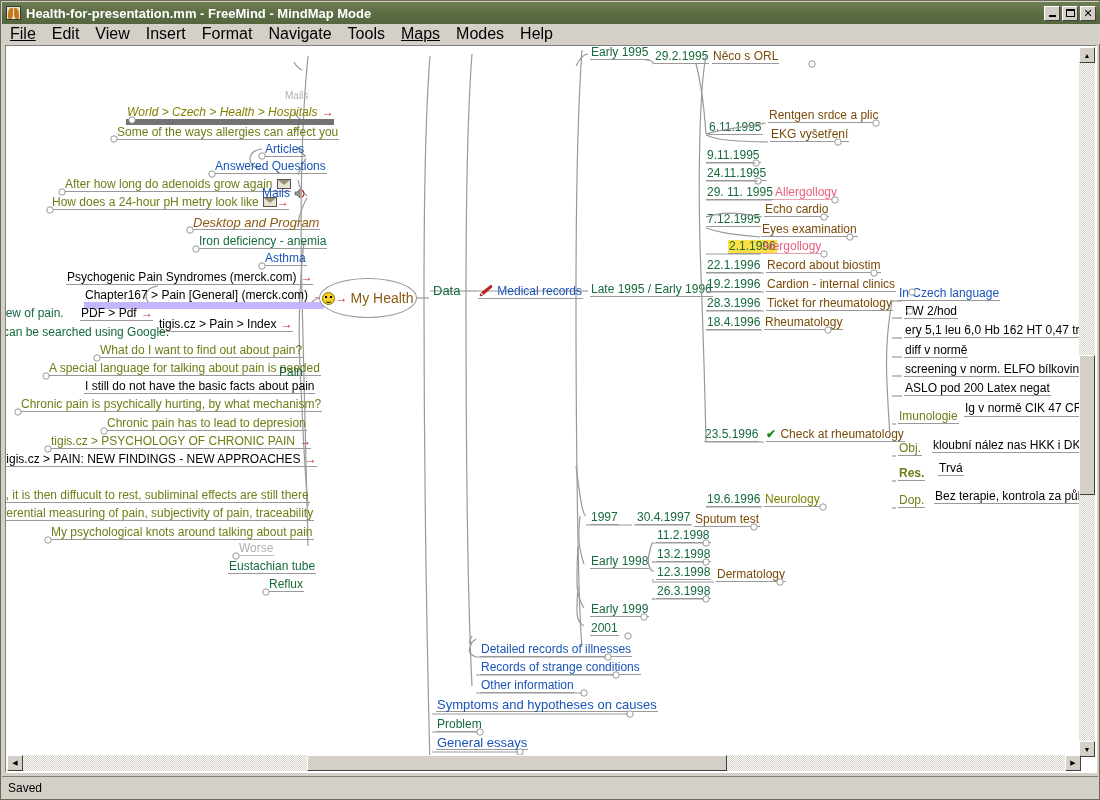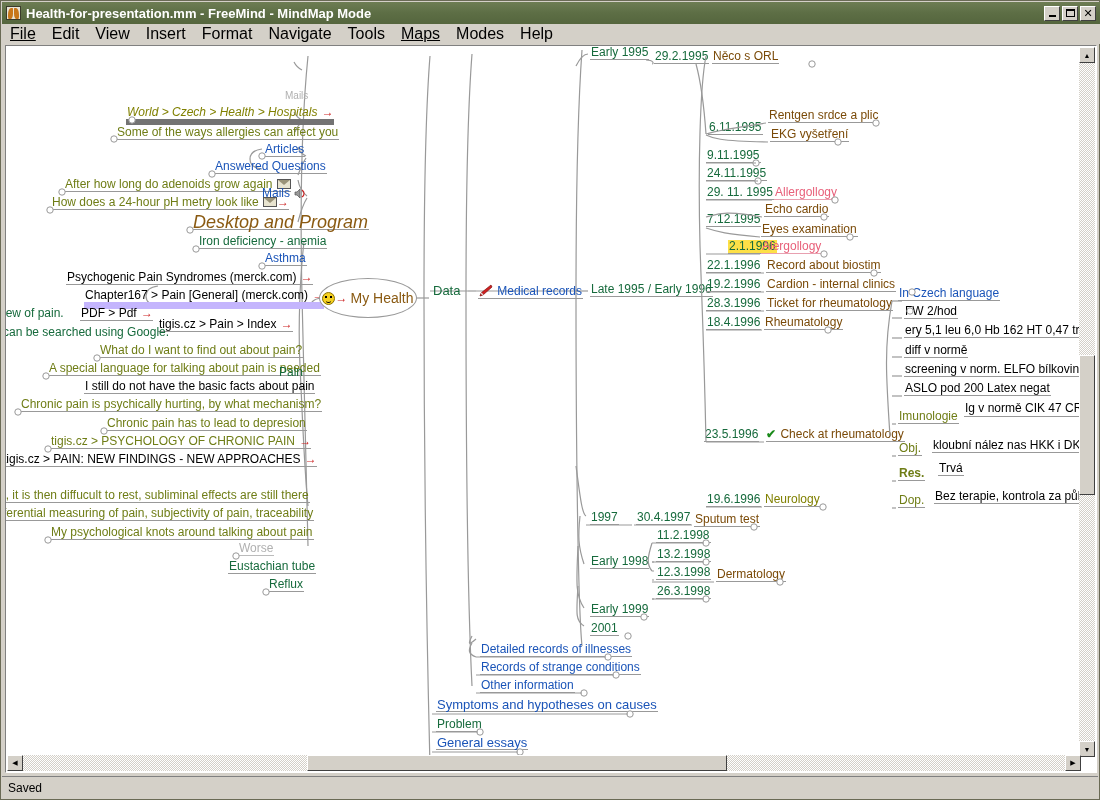--- a/index.html
+++ b/index.html
@@ -290,21 +290,21 @@
       <div class="node c-blue" style="left:255px;top:141px;">
         <span class="lbl">Mails</span>
         <span class="spk">
           <svg width="13" height="11" viewBox="0 0 13 11">
               <path d="M1,4 L3,4 L6,1 L6,10 L3,7 L1,7 Z" fill="#9a9a9a" stroke="#555" stroke-width="0.7"></path>
               <path d="M8,2 A4,4 0 0 1 8,9" fill="none" stroke="#cc2222" stroke-width="1.2"></path>
             </svg>
         </span>
       </div>
 
-      <div class="node c-brown it" style="left:186px;top:170px;border-bottom:1px solid #999;font-size:18px;">
+      <div class="node c-brown it" style="left:186px;top:170px;border-bottom:1px solid #999;font-size:13px;">
         <span class="lbl">Desktop and Program</span>
       </div>
 
       <div class="node c-green" style="left:192px;top:189px;border-bottom:1px solid #999;">
         <span class="lbl">Iron deficiency - anemia</span>
       </div>
 
       <div class="node c-blue" style="left:258px;top:206px;border-bottom:1px solid #999;">
         <span class="lbl">Asthma</span>
       </div>

